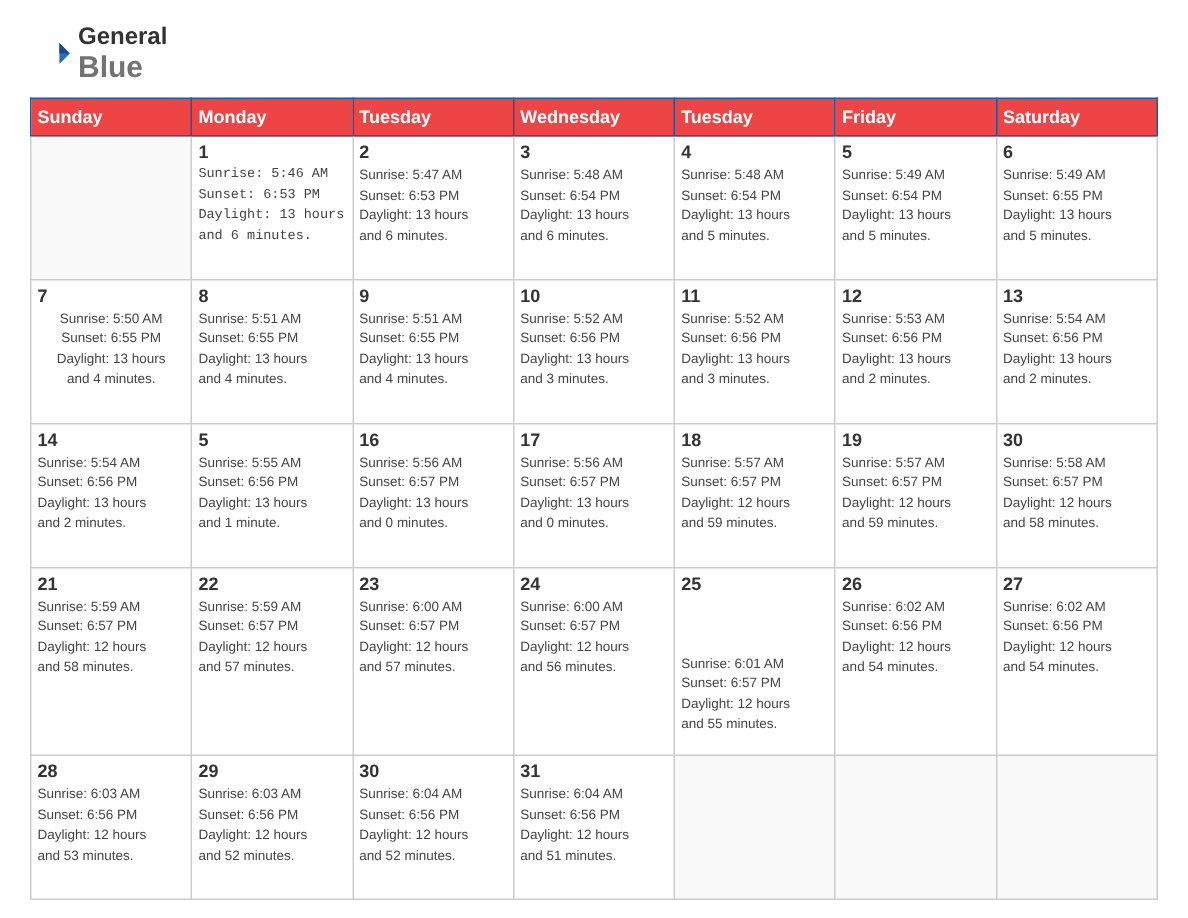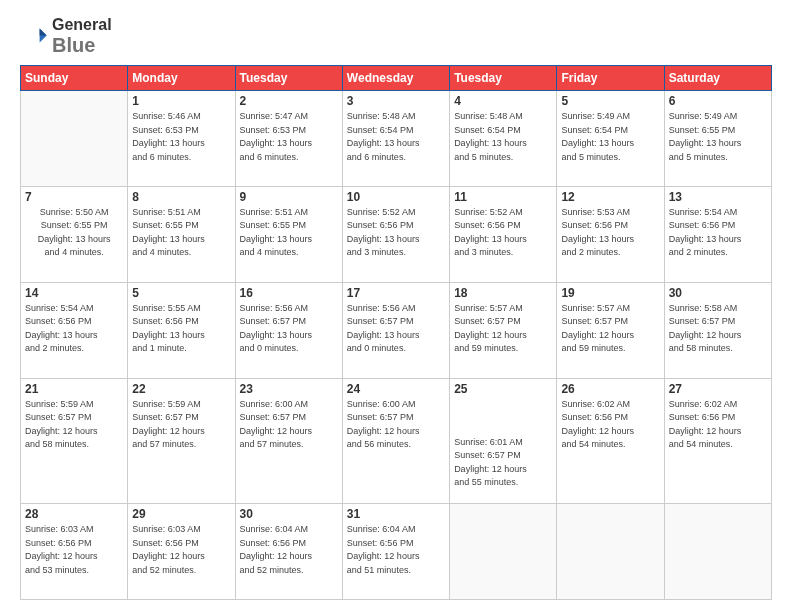--- a/index.html
+++ b/index.html
@@ -112,21 +112,21 @@
           <th>Tuesday</th>
           <th>Friday</th>
           <th>Saturday</th>
         </tr>
     </thead>
     <tbody id="calendar-body">
     <tr>
           <td class="empty-cell"></td>
           <td>
             <div class="day-number">1</div>
-            <div class="day-info" style="white-space: pre-line;">Sunrise: 5:46 AM
+            <div class="day-info" style="white-space: pre-line; font-family: Liberation Mono, monospace;">Sunrise: 5:46 AM
 Sunset: 6:53 PM
 Daylight: 13 hours
 and 6 minutes.</div>
           </td>
           <td>
             <div class="day-number">2</div>
             <div class="day-info" style="white-space: pre-line;">Sunrise: 5:47 AM
 Sunset: 6:53 PM
 Daylight: 13 hours
 and 6 minutes.</div>

